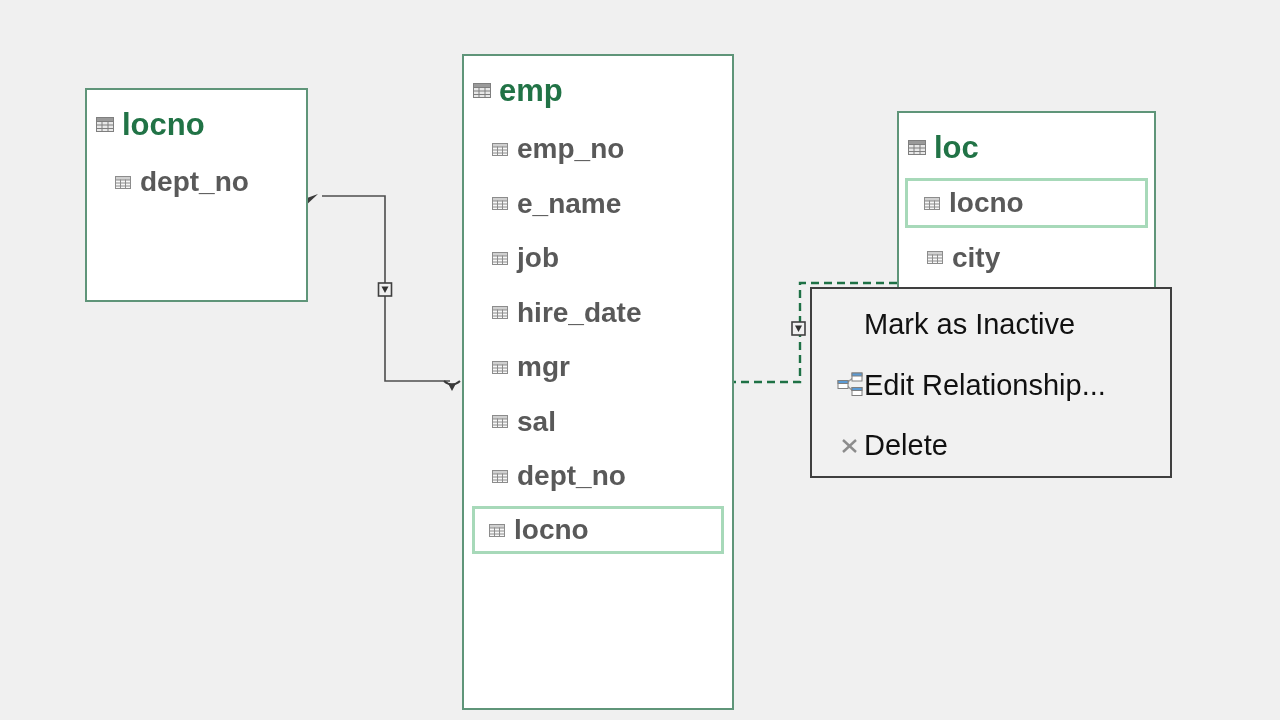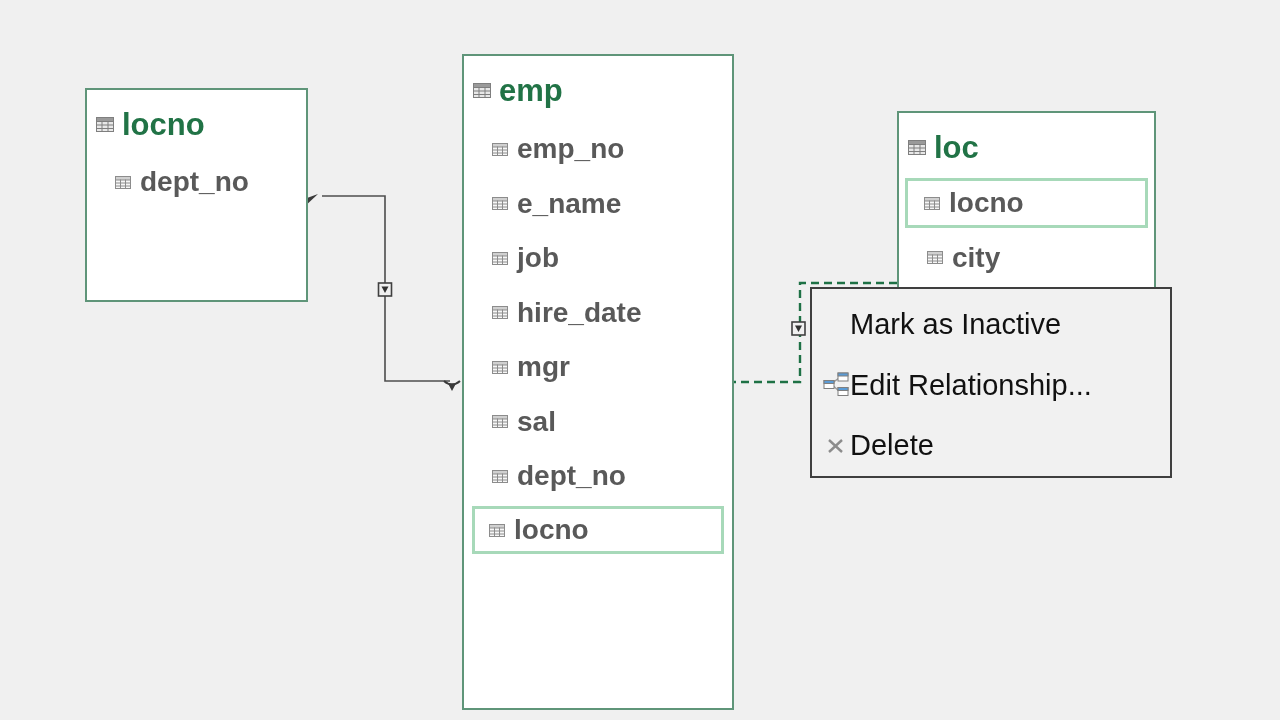--- a/index.html
+++ b/index.html
@@ -71,21 +71,21 @@
     position: absolute; left: 810px; top: 287px; width: 362px; height: 191px;
     background: #f1f1f1;
     border: 2px solid #3f3f3f;
     z-index: 10;
     display: flex; flex-direction: column;
     padding-top: 5px;
   }
   .menu-item {
     height: 61px;
     display: flex; align-items: center;
-    padding-left: 10px;
+    padding-left: 24px;
     cursor: default;
   }
   .menu-icon-slot {
     width: 28px; flex: 0 0 auto;
     display: flex; align-items: center; justify-content: center;
   }
   .menu-label {
     color: #111111; font-size: 29px; line-height: 1;
     white-space: nowrap;
   }

